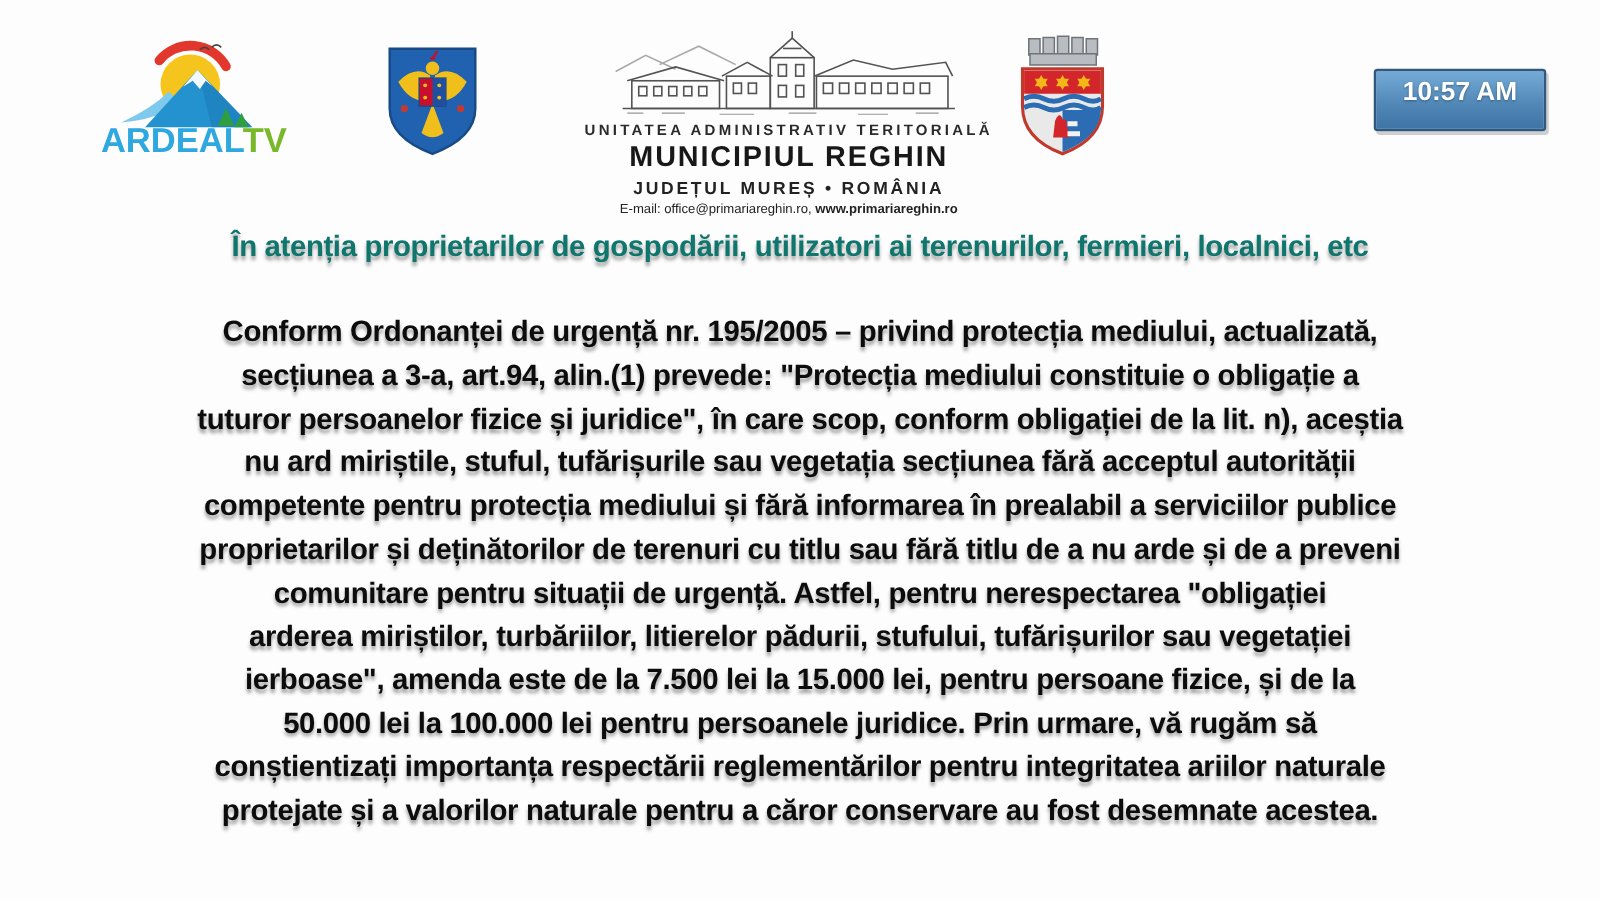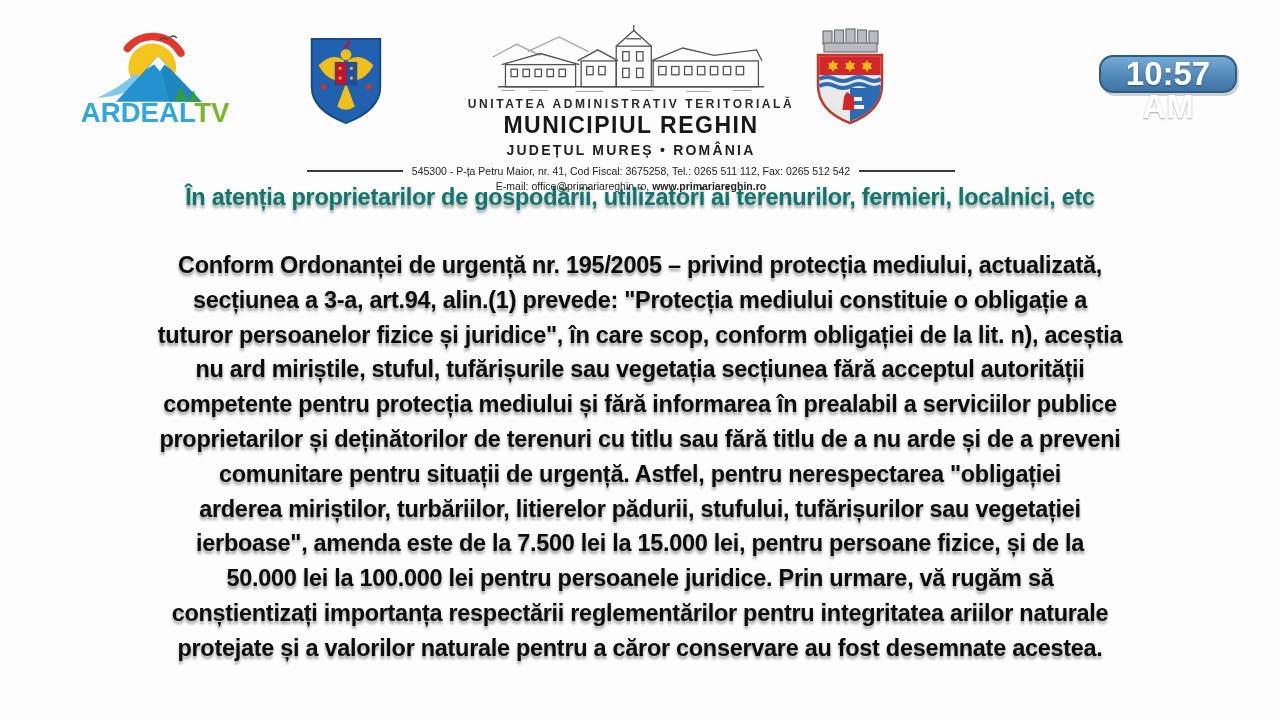--- a/index.html
+++ b/index.html
@@ -18,24 +18,24 @@
   .org-type    { font-size:12px; font-weight:bold; letter-spacing:2.6px; color:#2a2a2a; margin-top:1px; }
   .org-name    { font-size:23px;  font-weight:bold; letter-spacing:1.5px; color:#181818; margin-top:1px; }
   .org-county  { font-size:14px;  font-weight:bold; letter-spacing:2.2px; color:#222; margin-top:3px; }
   .addr-row    { display:flex; align-items:center; justify-content:center; gap:9px; margin-top:7px; }
   .addr-rule   { flex:0 0 96px; height:2px; background:#3a3a3a; }
   .addr-text   { font-size:10.5px; color:#232323; white-space:nowrap; }
   .email-line  { font-size:10.5px; color:#232323; margin-top:3px; }
   .email-line b{ font-weight:bold; }
   
   .time-badge {
-    position:absolute; left:1099px; top:55px; width:138px; height:38px;
-    box-sizing:border-box; border:2px solid #30597f; border-radius:14px;
+    position:absolute; left:1099px; top:55px; width:138px; height:50px;
+    box-sizing:border-box; border:2px solid #30597f; border-radius:3px;
     background:linear-gradient(180deg,#74abd6 0%, #5289b8 55%, #3f74a6 100%);
-    color:#fff; font-size:33px; font-weight:bold; text-align:center; line-height:33px;
+    color:#fff; font-size:21px; font-weight:bold; text-align:center; line-height:33px;
     text-shadow:0 1px 2px rgba(0,0,0,0.35);
     box-shadow:2px 3px 0 rgba(90,90,90,0.28);
   }
   
   .notice-title {
     margin-top:184px; text-align:center;
     font-size:23.5px; font-weight:bold; letter-spacing:-0.3px; color:#0f766e;
     text-shadow:0 3px 3px rgba(0,0,0,0.38);
   }
   .notice-body {
@@ -113,25 +113,20 @@
           <rect x="222" y="46" width="8" height="9"></rect>
         <rect x="236" y="46" width="8" height="9"></rect>
           <rect x="250" y="46" width="8" height="9"></rect>
         <rect x="264" y="46" width="8" height="9"></rect>
         <line x1="6" y1="68" x2="294" y2="68"></line>
         <path d="M10 72 h14 M40 72 h20 M90 73 h30 M150 72 h24 M210 73 h26 M260 72 h20" stroke-width="1" opacity="0.6"></path>
       </svg>
       <div class="org-type">UNITATEA ADMINISTRATIV TERITORIALĂ</div>
       <div class="org-name">MUNICIPIUL REGHIN</div>
       <div class="org-county">JUDEȚUL MUREȘ  •  ROMÂNIA</div>
-      <div class="addr-row">
-        <div class="addr-rule"></div>
-        <div class="addr-text">545300 - P-ța Petru Maior, nr. 41, Cod Fiscal: 3675258, Tel.: 0265 511 112, Fax: 0265 512 542</div>
-        <div class="addr-rule"></div>
-      </div>
       <div class="email-line"><span>E-mail: office@primariareghin.ro, </span><b>www.primariareghin.ro</b></div>
     </div>
 
     <svg class="mures-arms" viewBox="0 0 80 102">
       <g fill="#b9bdc1" stroke="#6e7478" stroke-width="1.2">
         <rect x="13" y="6" width="9" height="13"></rect>
           <rect x="24.5" y="5" width="9" height="14"></rect>
         <rect x="36" y="4" width="9" height="15"></rect>
           <rect x="47.5" y="5" width="9" height="14"></rect>
         <rect x="59" y="6" width="9" height="13"></rect>

